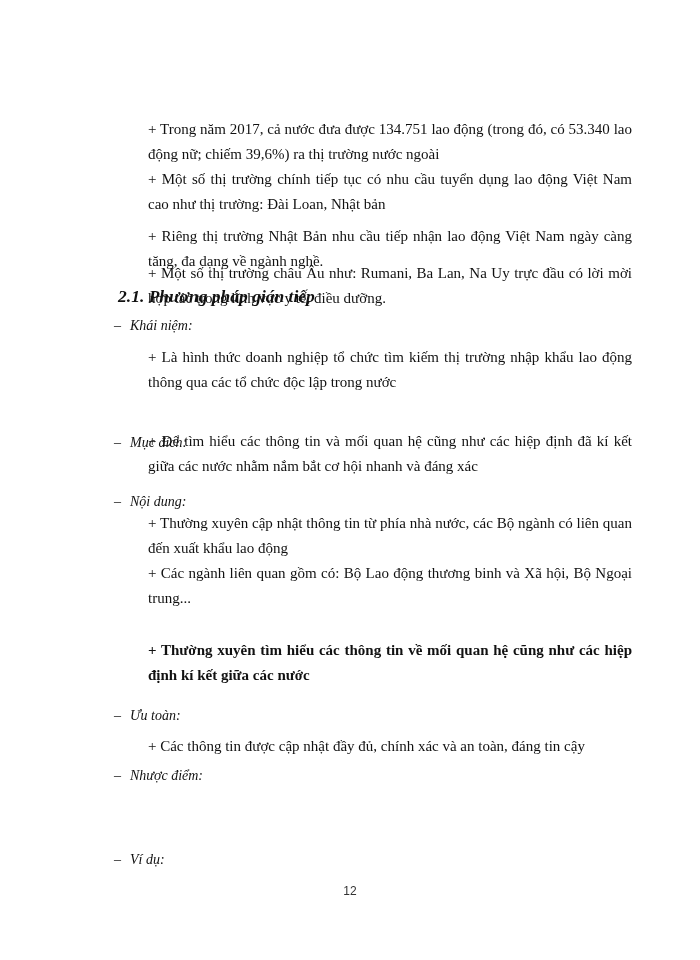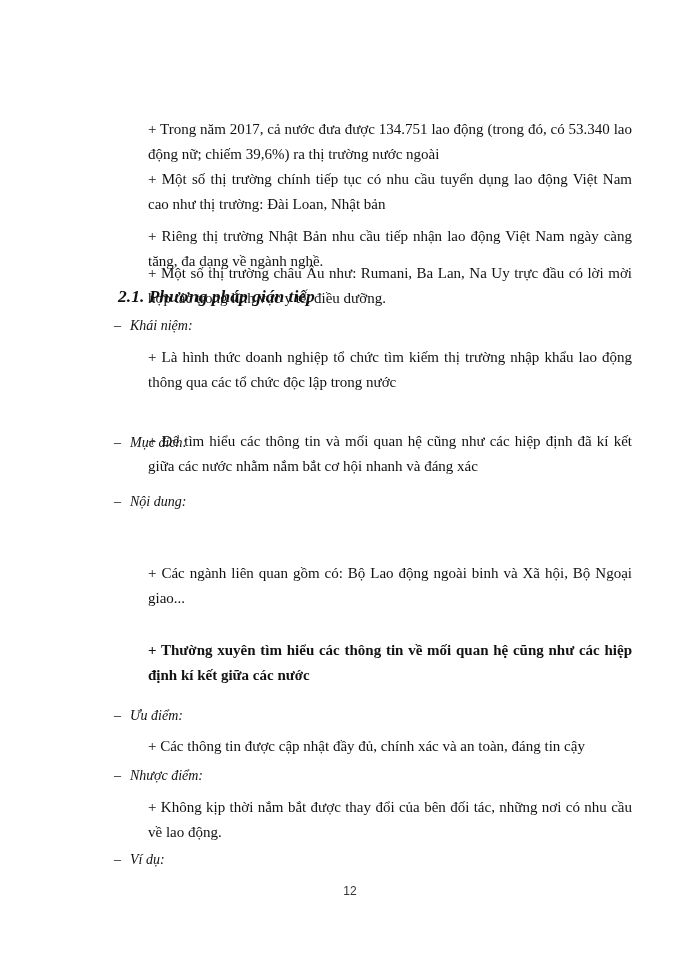--- a/index.html
+++ b/index.html
@@ -23,25 +23,25 @@
 
   <div class="heading" style="top:284px;margin-left:20px;">2.1. Phương pháp gián tiếp</div>
 
   <div class="label" style="top:314px;"><span class="dash">–</span><span>Khái niệm:</span></div>
   <div class="para" style="top:345px;">+ Là hình thức doanh nghiệp tổ chức tìm kiếm thị trường nhập khẩu lao động thông qua các tổ chức độc lập trong nước</div>
 
   <div class="label" style="top:398px;margin-top:33px;"><span class="dash">–</span><span>Mục đích:</span></div>
   <div class="para" style="top:429px;">+ Để tìm hiểu các thông tin và mối quan hệ cũng như các hiệp định đã kí kết giữa các nước nhằm nắm bắt cơ hội nhanh và đáng xác</div>
 
   <div class="label" style="top:462px;margin-top:28px;"><span class="dash">–</span><span>Nội dung:</span></div>
-  <div class="para" style="top:561px;">+ Các ngành liên quan gồm có: Bộ Lao động ngoài binh và Xã hội, Bộ Ngoại giao...</div>
+  <div class="para" style="top:511px;">+ Thường xuyên cập nhật thông tin từ phía nhà nước, các Bộ ngành có liên quan đến xuất khẩu lao động</div>
+  <div class="para" style="top:561px;">+ Các ngành liên quan gồm có: Bộ Lao động thương binh và Xã hội, Bộ Ngoại trung...</div>
   <div class="para" style="top:638px;font-weight:bold;">+ Thường xuyên tìm hiểu các thông tin về mối quan hệ cũng như các hiệp định kí kết giữa các nước</div>
 
-  <div class="label" style="top:704px;"><span class="dash">–</span><span>Ưu điểm:</span></div>
+  <div class="label" style="top:704px;"><span class="dash">–</span><span>Ưu toàn:</span></div>
   <div class="para" style="top:734px;">+ Các thông tin được cập nhật đầy đủ, chính xác và an toàn, đáng tin cậy</div>
 
   <div class="label" style="top:764px;"><span class="dash">–</span><span>Nhược điểm:</span></div>
-  <div class="para" style="top:795px;">+ Không kịp thời nắm bắt được thay đổi của bên đối tác, những nơi có nhu cầu về lao động.</div>
 
   <div class="label" style="top:848px;"><span class="dash">–</span><span>Ví dụ:</span></div>
 
   <div class="pagenum">12</div>
 </div>
 
 </body></html>

